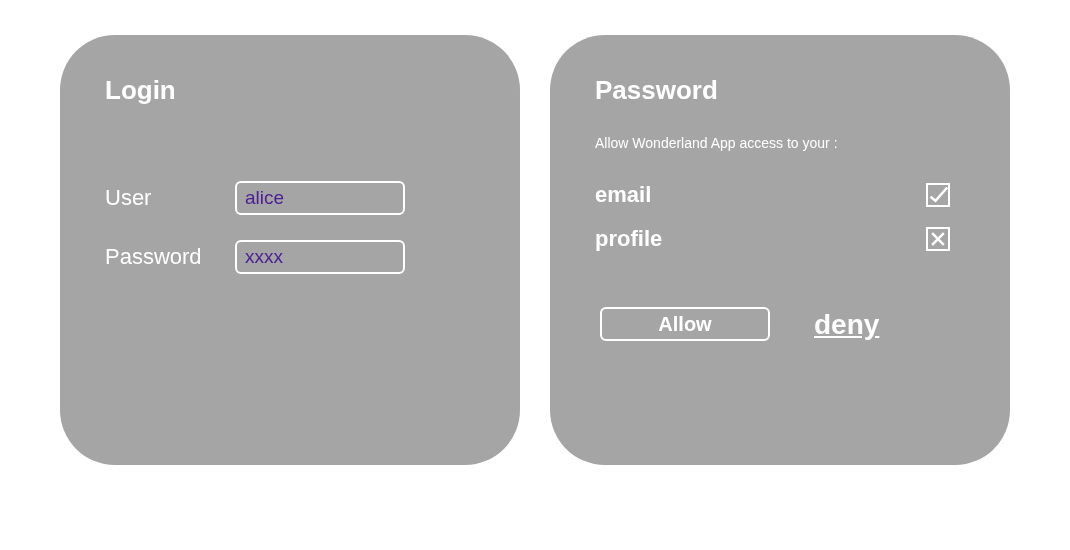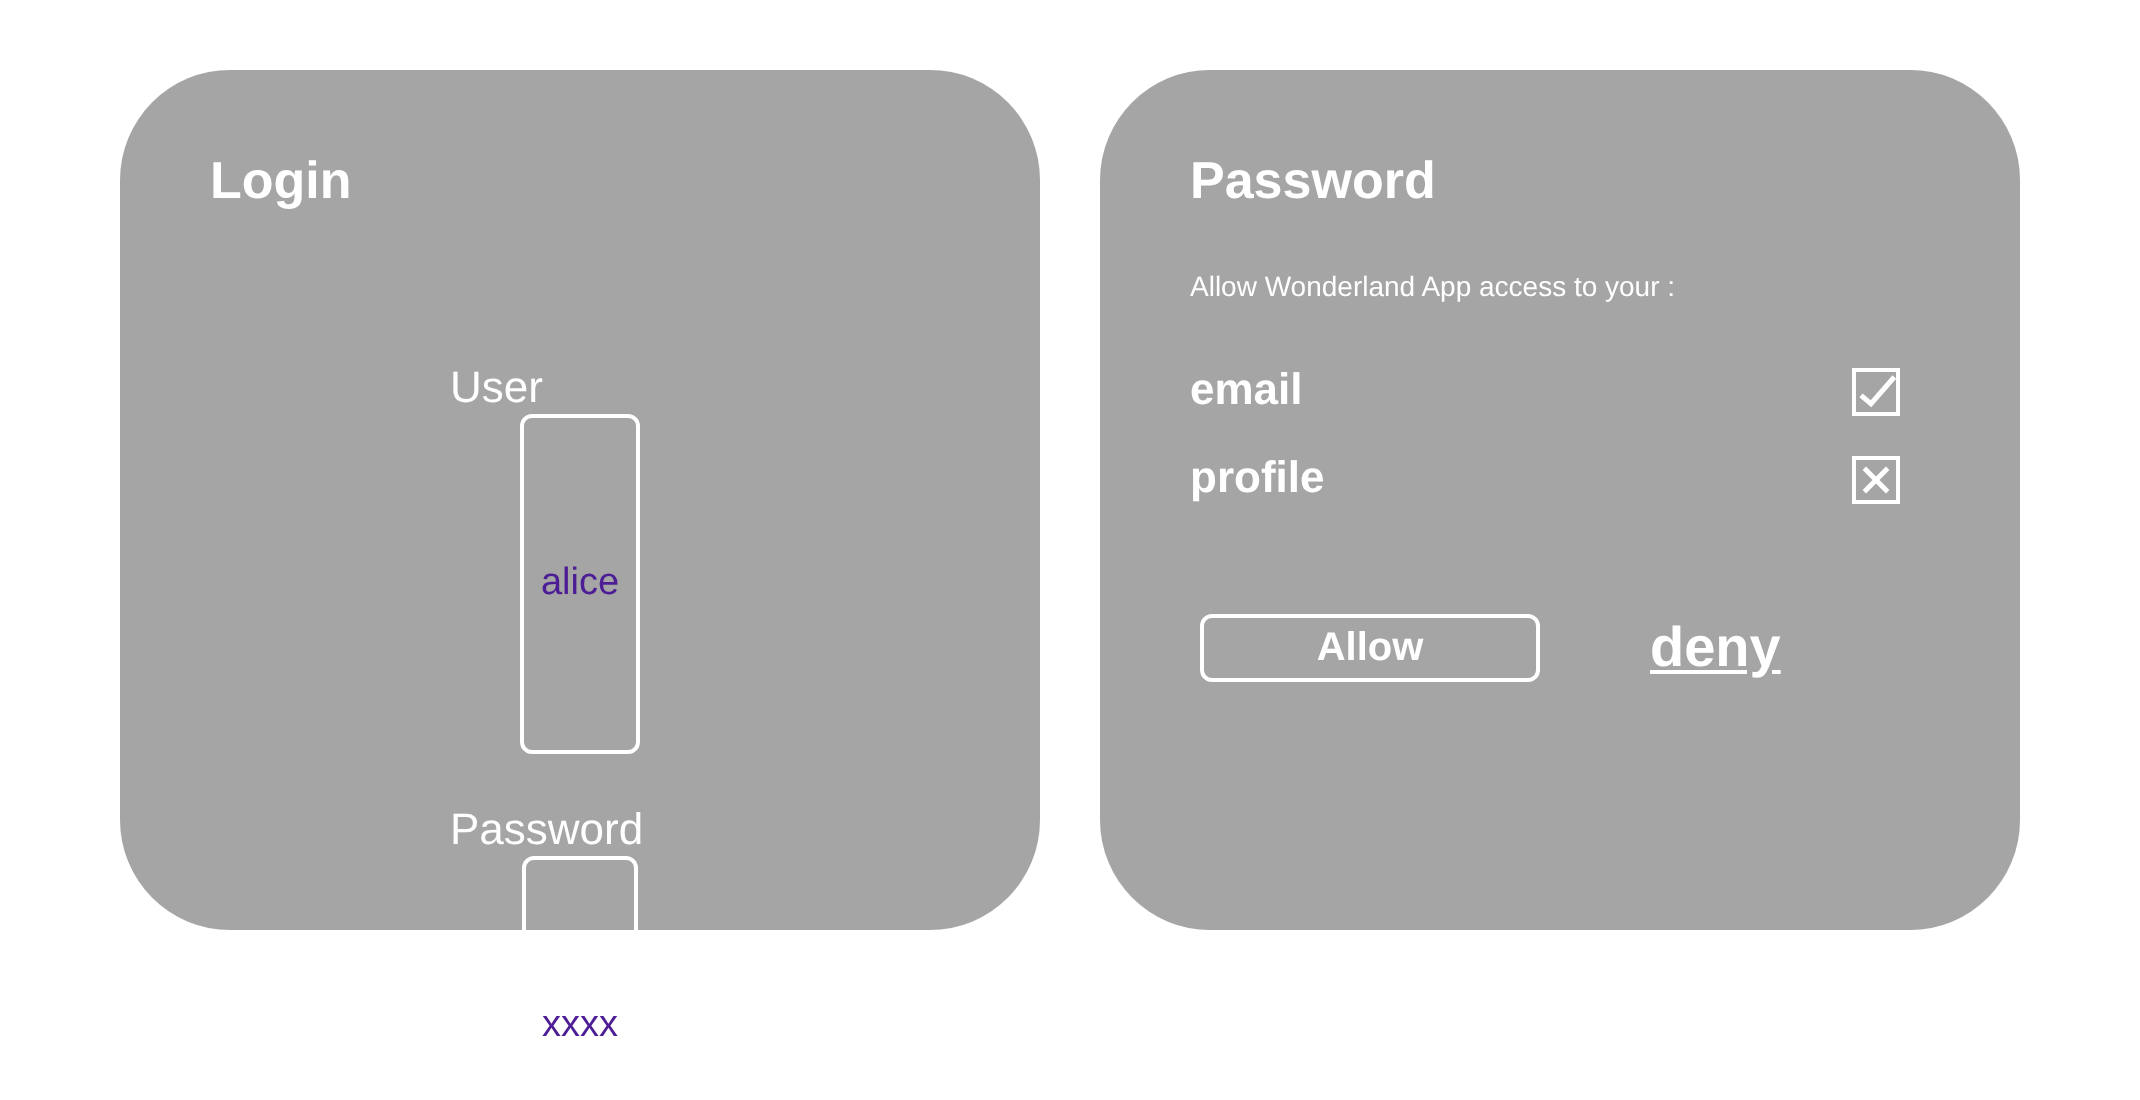--- a/index.html
+++ b/index.html
@@ -27,21 +27,20 @@
       font-size: 26px;
       font-weight: bold;
       margin-bottom: 60px;
     }
     .card.login h1 { margin-bottom: 75px; }
 
     .form-row {
       display: flex;
       align-items: center;
       margin-bottom: 25px;
-      flex-direction: column;
     }
     .form-row .label {
       width: 130px;
       font-size: 22px;
       font-weight: normal;
     }
     .form-row .input {
       flex: 0 0 170px;
       height: 34px;
       border: 2px solid #ffffff;
@@ -54,21 +53,21 @@
       align-items: center;
     }
 
     .consent-text {
       font-size: 14px;
       line-height: 1.3;
       margin-bottom: 30px;
     }
     .scope-row {
       display: flex;
-      align-items: flex-end;
+      align-items: center;
       justify-content: space-between;
       margin-bottom: 18px;
       padding-right: 15px;
     }
     .scope-row .scope-label {
       font-size: 22px;
       font-weight: bold;
     }
     .cb {
       width: 24px;
@@ -76,22 +75,22 @@
       border: 2px solid #ffffff;
       display: inline-flex;
       align-items: center;
       justify-content: center;
       position: relative;
     }
     .cb svg { width: 20px; height: 20px; }
 
     .actions {
       display: flex;
-      align-items: center;
-      gap: 55px;
+      align-items: flex-end;
+      gap: 44px;
       margin-top: 55px;
       padding-left: 5px;
     }
     .allow-btn {
       width: 170px;
       height: 34px;
       border: 2px solid #ffffff;
       border-radius: 6px;
       background: transparent;
       color: #ffffff;

